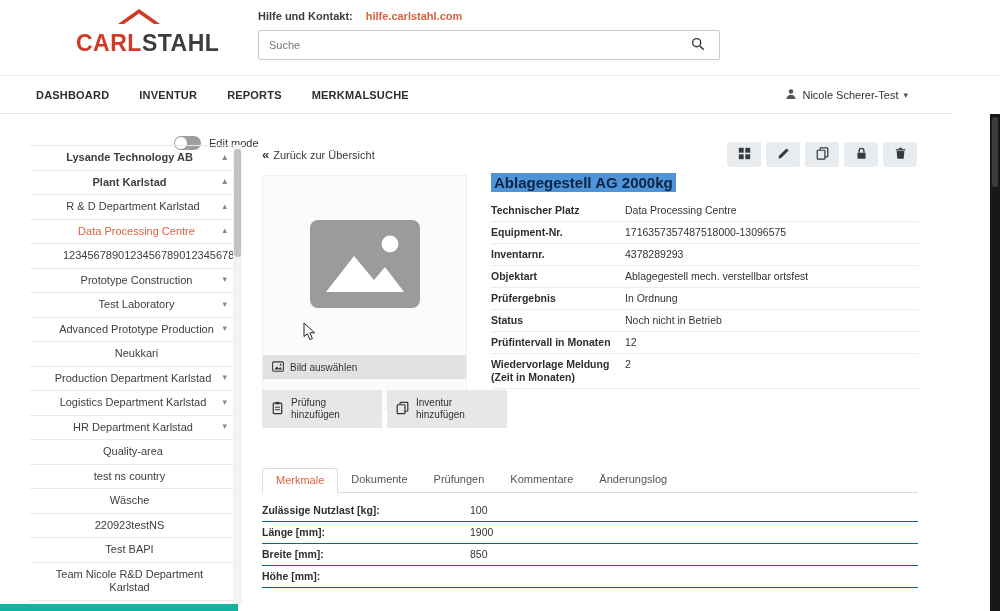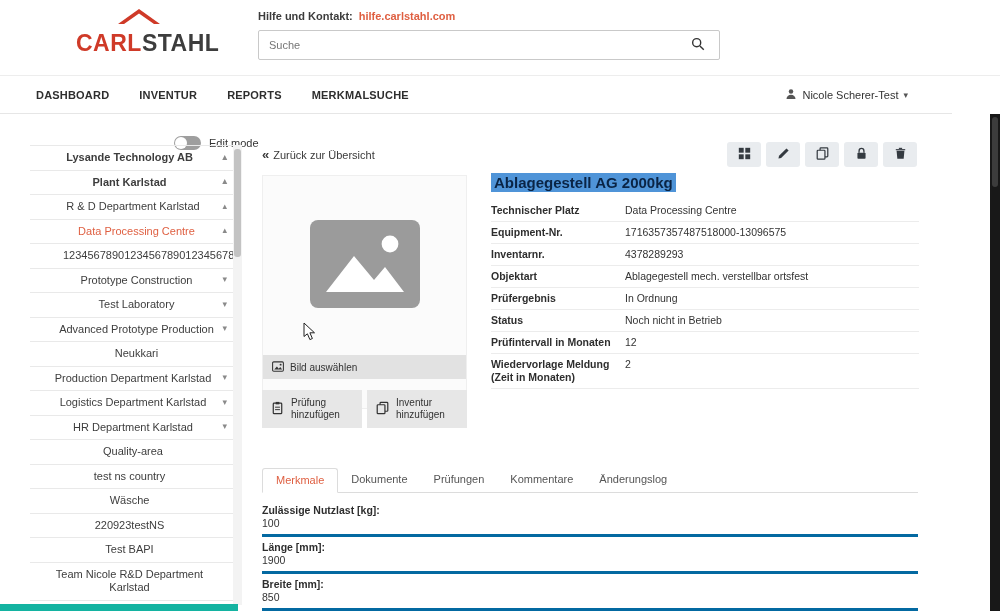--- a/index.html
+++ b/index.html
@@ -8,21 +8,21 @@
   .page { position:relative; width:1000px; height:611px; background:#fff; overflow:hidden; }
 
   
   .topbar { position:absolute; left:0; top:0; width:1000px; height:76px; background:#fff; border-bottom:1px solid #ededed; }
   .logo { position:absolute; left:76px; top:30px; font-size:23px; font-weight:bold; letter-spacing:.5px; white-space:nowrap; }
   .logo .carl { color:var(--logo-red); }
   .logo .stahl { color:#3d3d3d; }
   .logo-roof { position:absolute; left:116px; top:7px; }
   .help-area { position:absolute; left:258px; top:10px; }
   .help-row { font-size:11px; font-weight:bold; color:#3c3c3c; }
-  .help-link { color:var(--accent); margin-left:6px; cursor:pointer; text-decoration:none; }
+  .help-link { color:var(--accent); margin-left:13px; cursor:pointer; text-decoration:none; }
   .search-box { margin-top:8px; width:462px; height:30px; border:1px solid #c9c9c9; border-radius:2px; display:flex; align-items:center; background:#fff; }
   .search-input { flex:1; border:none; outline:none; font-size:11px; padding:0 10px; color:#333; background:transparent; font-family:inherit; }
   .search-btn { width:42px; height:100%; border:none; background:transparent; display:flex; align-items:center; justify-content:center; cursor:pointer; }
 
   
   .mainnav { position:absolute; top:76px; left:0; width:952px; height:38px; border-bottom:1px solid #e6e6e6; background:#fff; display:flex; align-items:center; }
   .nav-items { display:flex; gap:30px; margin-left:36px; }
   .nav-item { font-size:11px; font-weight:bold; color:#2e2e2e; letter-spacing:.2px; cursor:pointer; }
   .user-menu { position:absolute; right:44px; top:0; height:100%; display:flex; align-items:center; gap:5px; font-size:11px; color:#333; cursor:pointer; }
   .user-menu .dd { font-size:9px; color:#555; }
@@ -49,37 +49,37 @@
   .back-link .bi { font-size:13px; font-weight:bold; }
 
   .toolbar { position:absolute; left:727px; top:142px; display:flex; gap:5px; }
   .tool-btn { width:34px; height:25px; background:#e9ecef; border:none; border-radius:3px; display:flex; align-items:center; justify-content:center; cursor:pointer; }
 
   .image-card { position:absolute; left:262px; top:175px; width:205px; height:234px; background:#fbfbfb; border:1px solid #efefef; }
   .image-body { height:179px; display:flex; align-items:center; justify-content:center; }
   .image-footer { height:24px; background:#e2e2e2; display:flex; align-items:center; gap:6px; padding:0 9px; font-size:10px; color:#333; cursor:pointer; }
 
   .action-buttons { position:absolute; left:262px; top:390px; display:flex; gap:5px; }
-  .action-btn { width:100px; height:38px; background:#e7e7e7; border:none; display:flex; align-items:center; gap:7px; padding:0 9px; font-size:10px; color:#333; text-align:left; cursor:pointer; font-family:inherit; }
+  .action-btn { width:120px; height:38px; background:#e7e7e7; border:none; display:flex; align-items:center; gap:7px; padding:0 9px; font-size:10px; color:#333; text-align:left; cursor:pointer; font-family:inherit; }
   .ab-label { line-height:12px; width:62px; }
 
   .title { position:absolute; left:491px; top:174px; font-size:15px; font-weight:bold; color:#222; }
   .title .sel { background:var(--selection-bg); color:var(--selection-text); padding:1px 3px; }
 
   .details { position:absolute; left:491px; top:200px; width:428px; }
   .detail-row { display:flex; border-bottom:1px solid #ececec; padding:4px 0; }
   .detail-label { width:134px; font-weight:bold; font-size:10.5px; color:#2e2e2e; line-height:13px; padding-right:6px; }
   .detail-value { flex:1; font-size:10.5px; color:#333; line-height:13px; }
 
   .tabs { position:absolute; left:262px; top:468px; width:656px; display:flex; border-bottom:1px solid #dcdcdc; }
   .tab { padding:5px 13px; font-size:11px; color:#555; cursor:pointer; margin-bottom:-1px; line-height:13px; }
   .tab.active { color:var(--accent); background:#fff; border:1px solid #dcdcdc; border-bottom:1px solid #fff; border-radius:3px 3px 0 0; }
 
   .attributes { position:absolute; left:262px; top:500px; width:656px; }
-  .attr-row { display:flex; border-bottom:3px solid #0369a1; padding:4px 0; min-height:21px;flex-direction:column; }
+  .attr-row { display:flex; border-bottom:1px solid #0369a1; padding:4px 0; min-height:21px; }
   .attr-label { width:208px; font-weight:bold; font-size:10.5px; color:#2e2e2e; line-height:13px; }
   .attr-value { flex:1; font-size:10.5px; color:#333; line-height:13px; }
 
   
   .page-scrollbar { position:absolute; right:0; top:114px; width:10px; height:497px; background:#181818; cursor:pointer; }
   .page-scrollbar .thumb { position:absolute; left:2px; top:3px; width:6px; height:70px; background:#3c3c3c; border-radius:3px; }
   .teal-edge { position:absolute; left:0; top:604px; width:238px; height:7px; background:var(--teal); }
   .cursor { position:absolute; left:303px; top:322px; pointer-events:none; }
 </style>
 </head>

